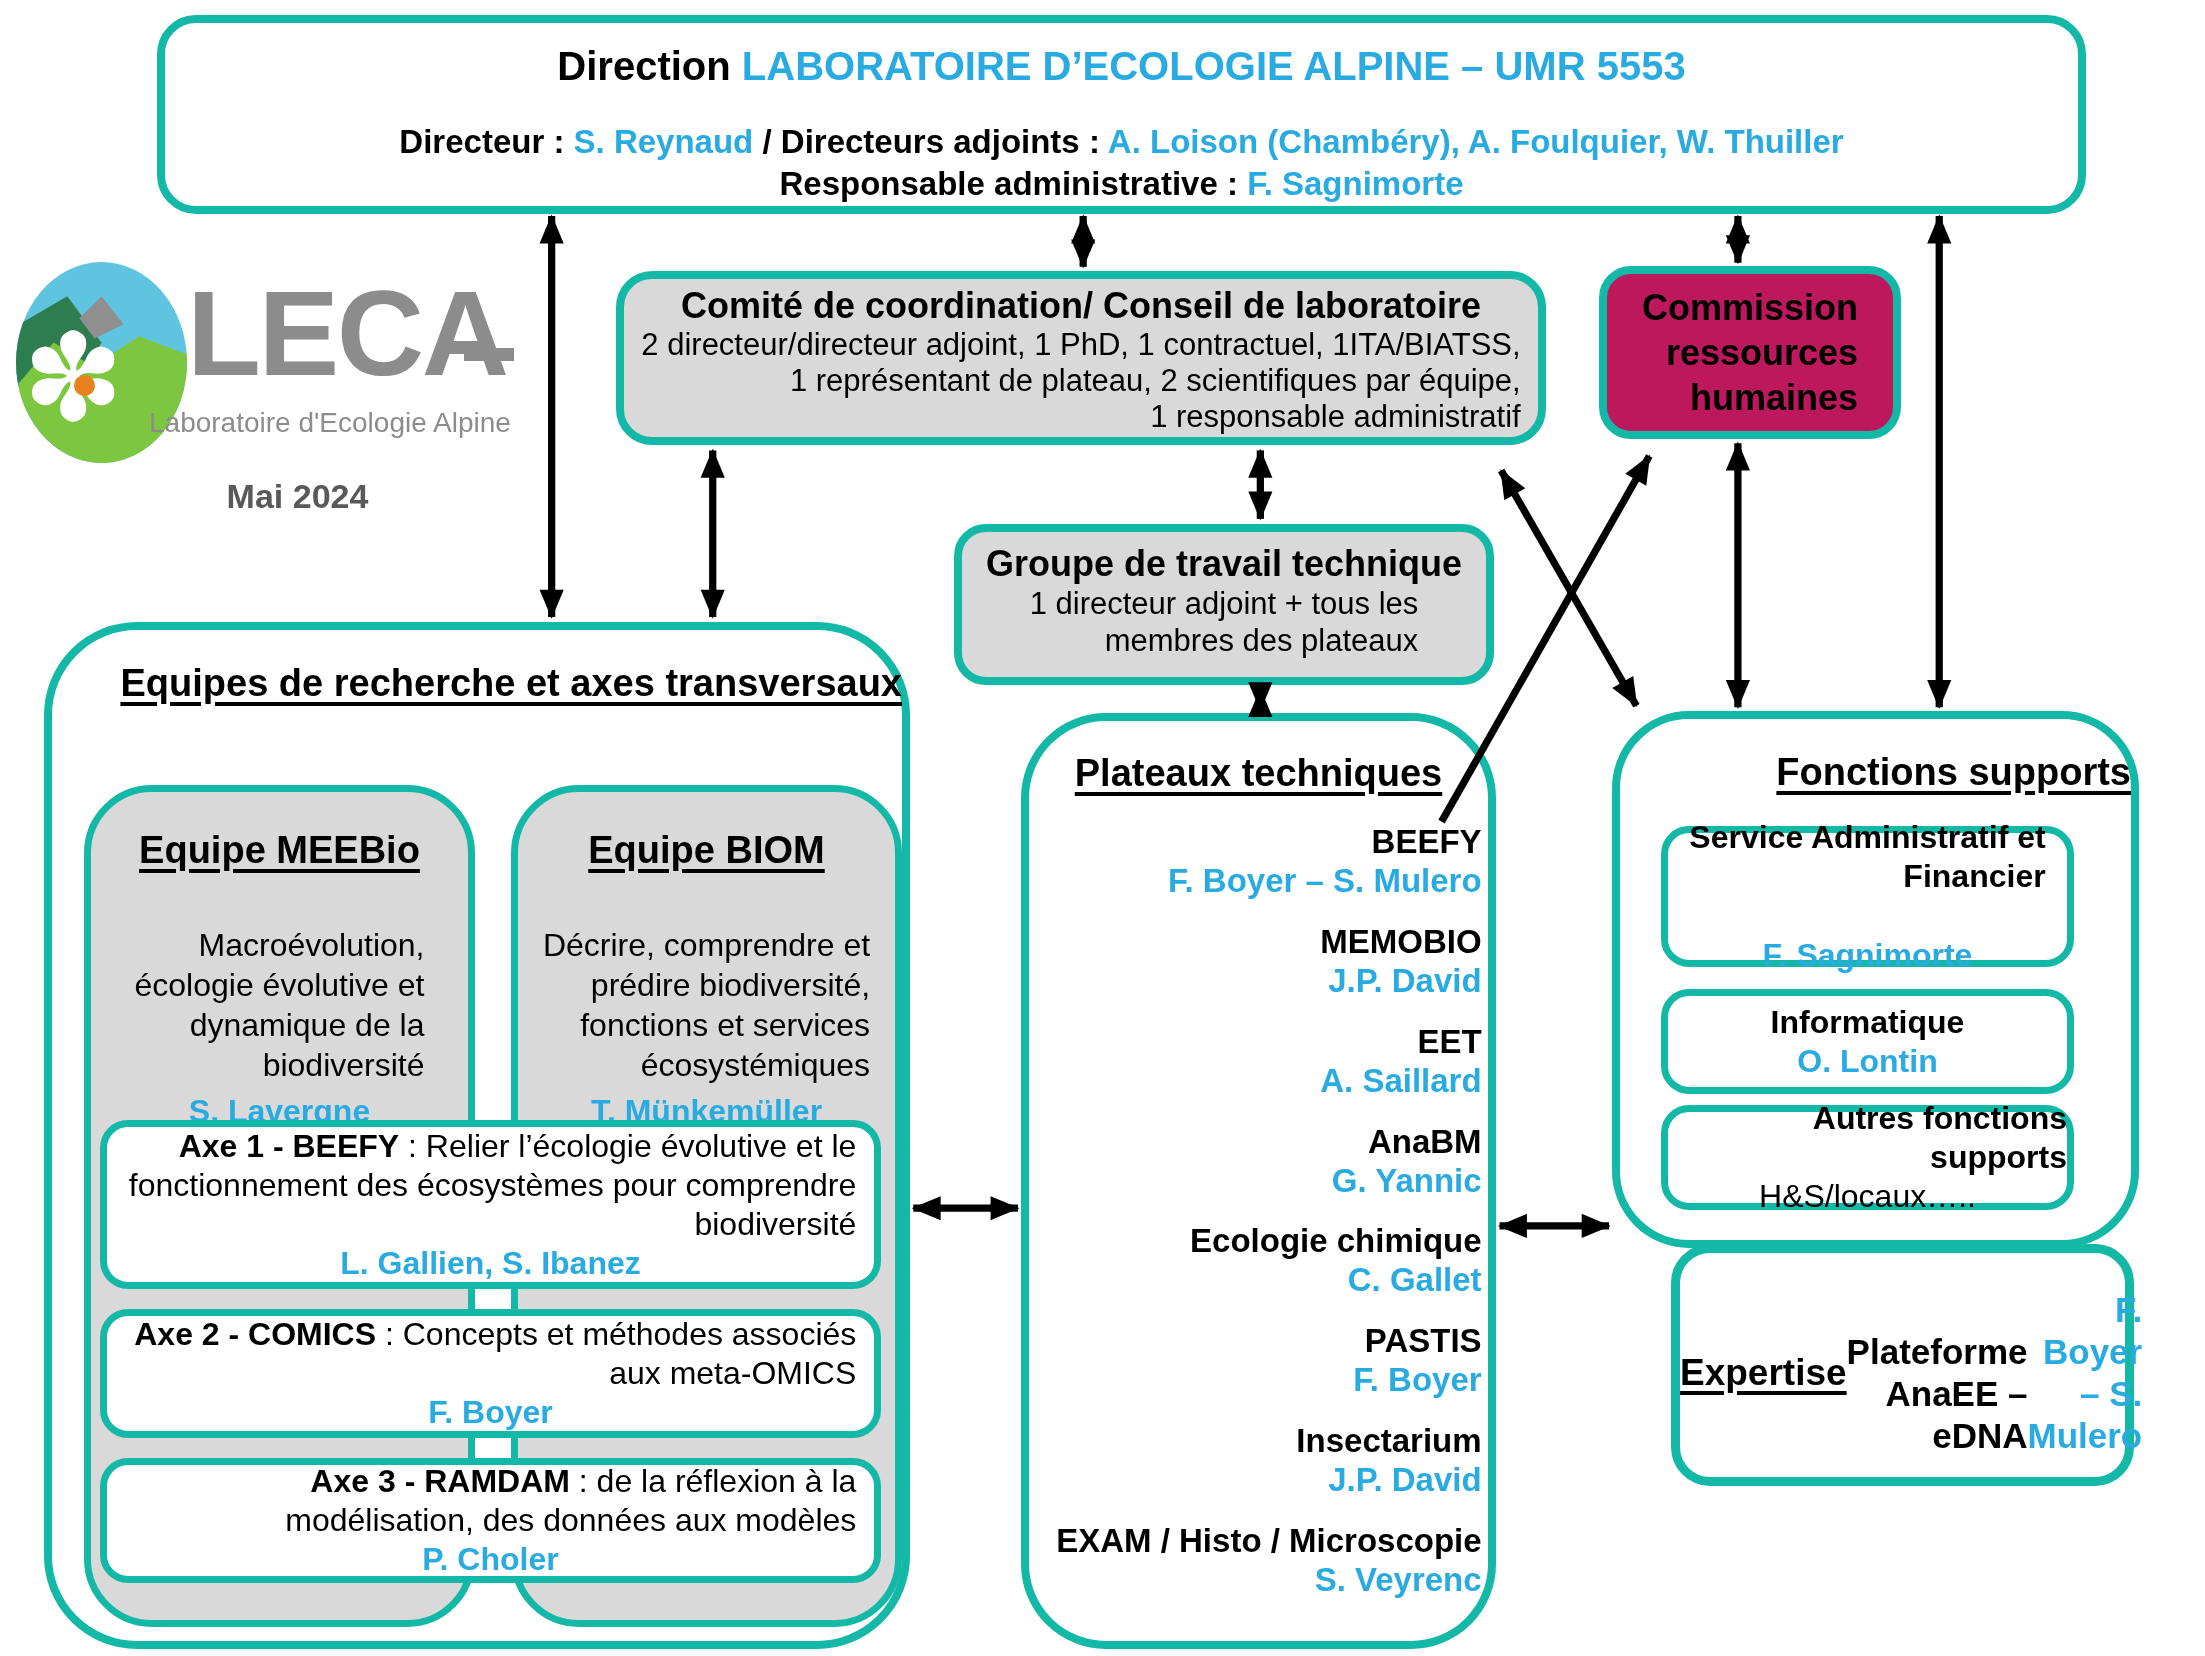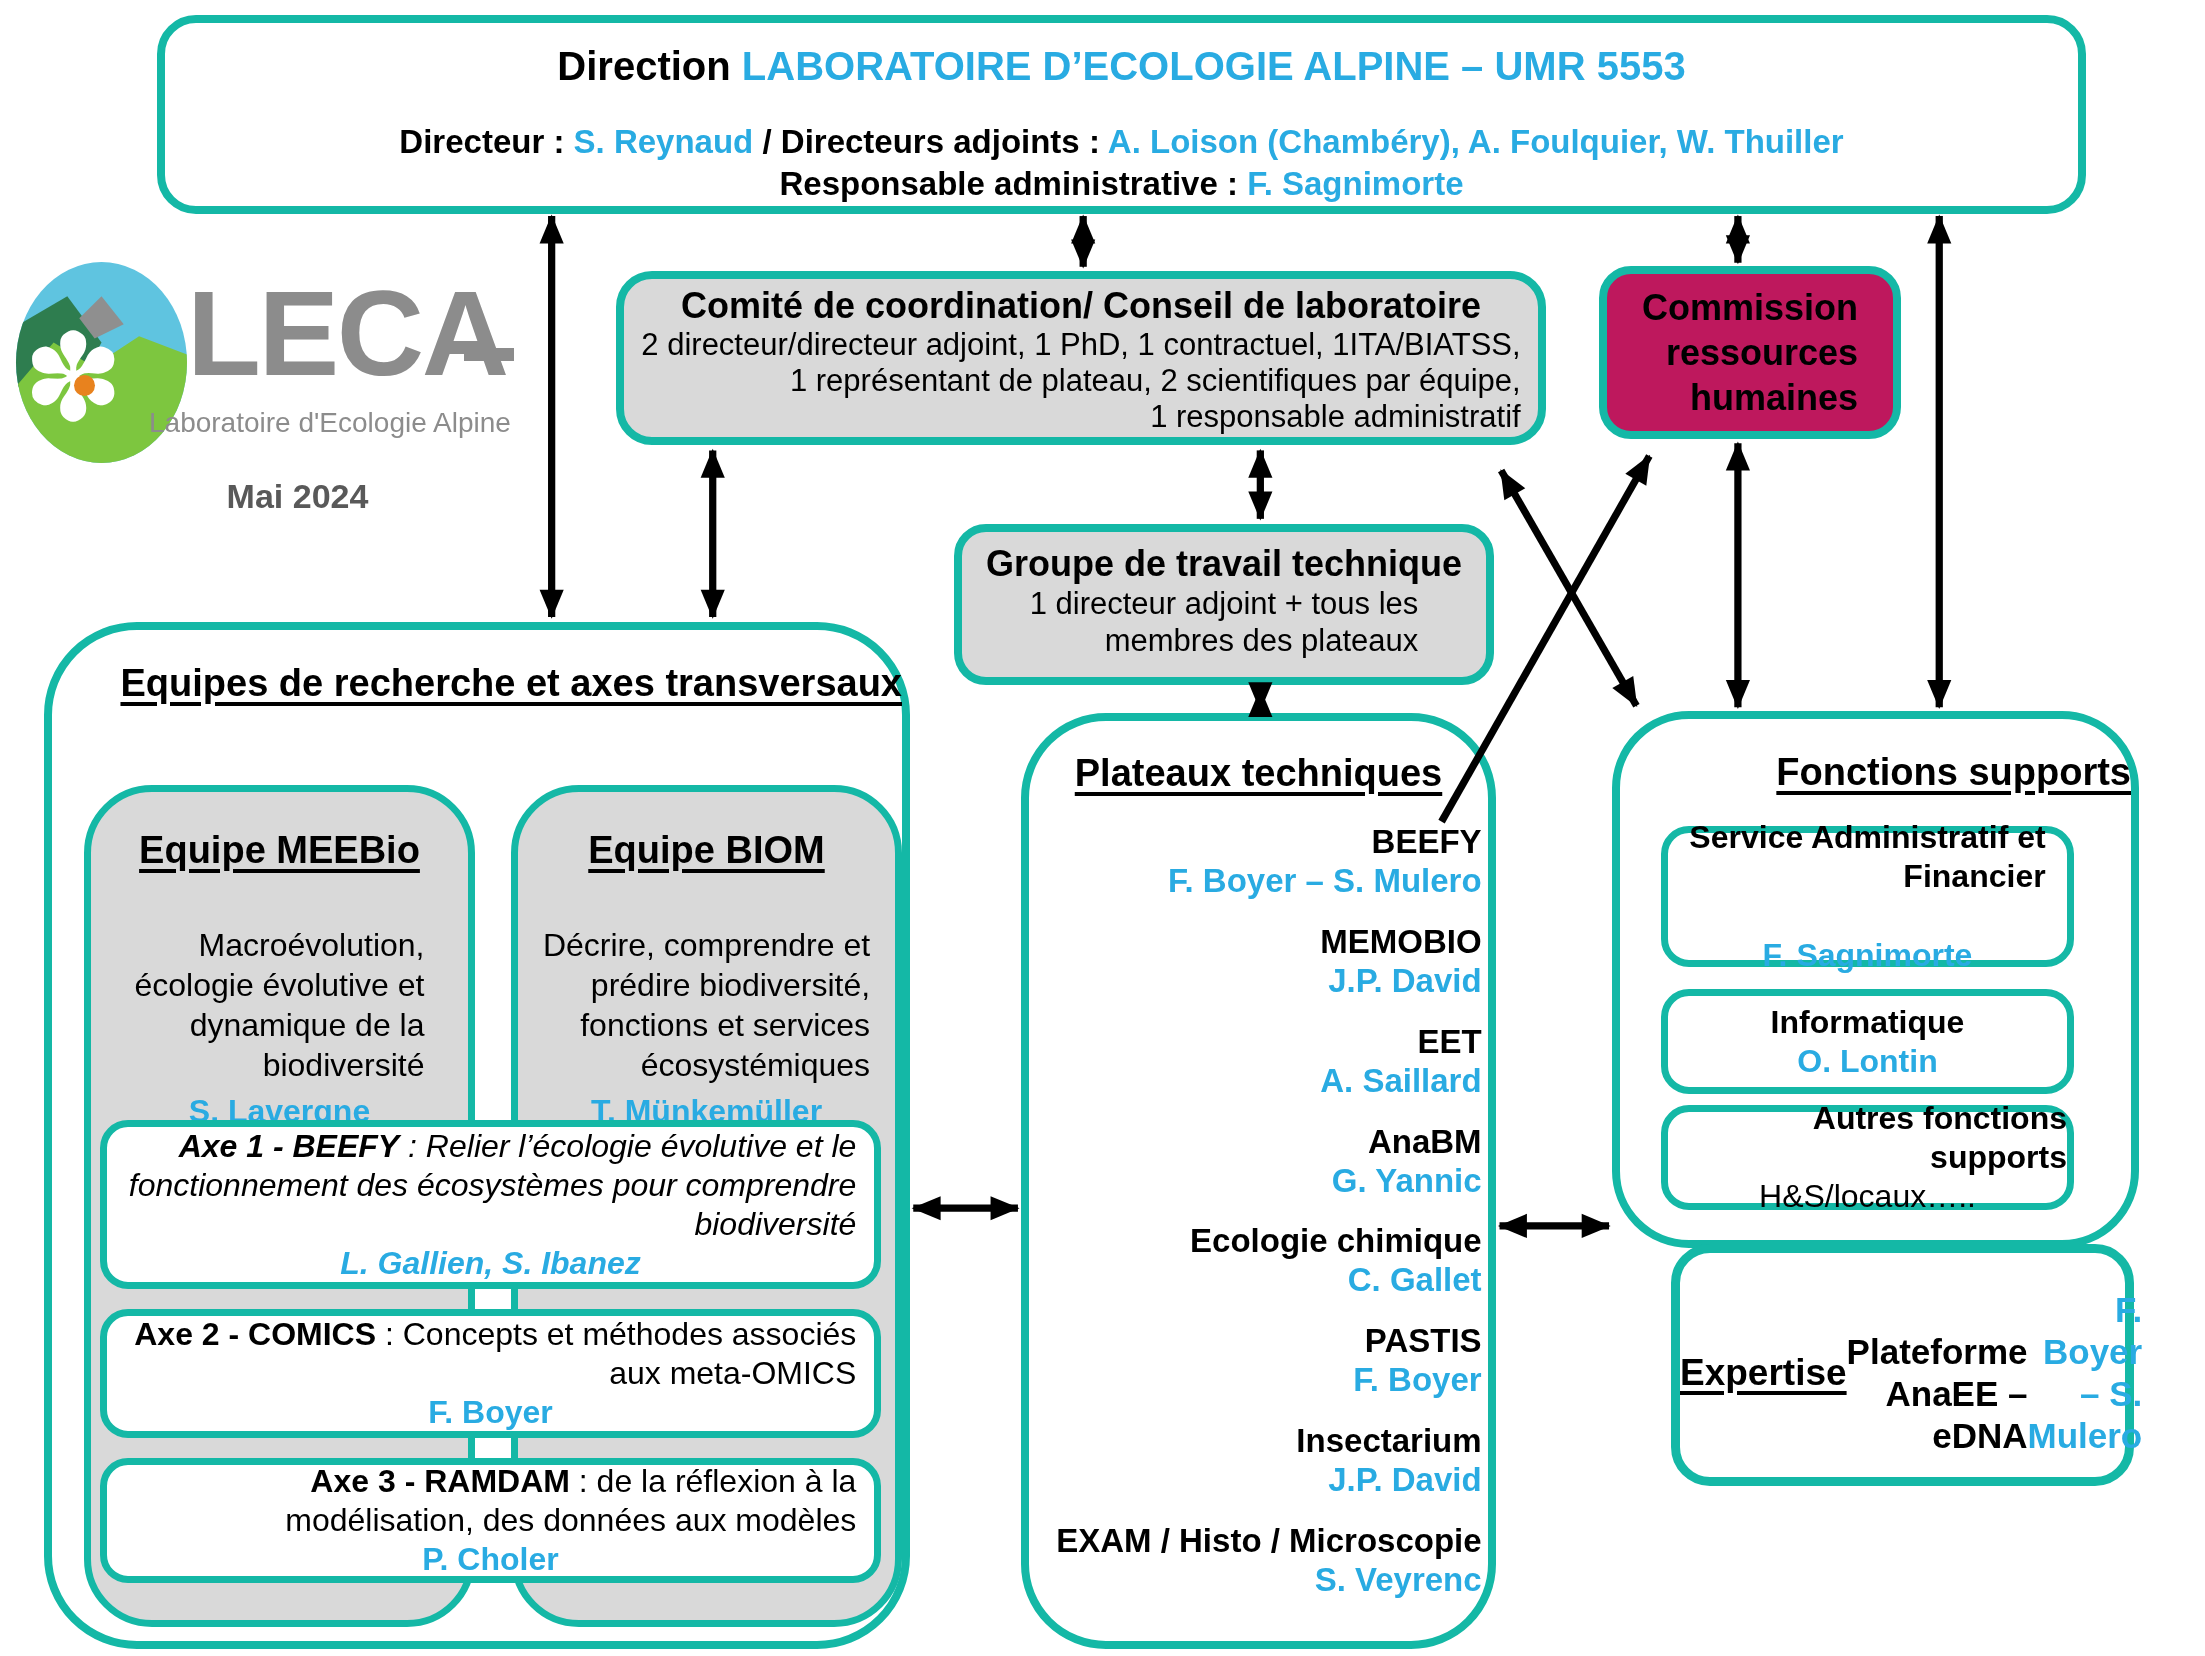--- a/index.html
+++ b/index.html
@@ -55,21 +55,21 @@
   .equipes-header{margin-top:32px;font-size:38px;font-weight:700;}
   .team{position:absolute;width:391px;height:842px;border-radius:68px;border-width:7.2px;
         background:#d9d9d9;top:155px;display:flex;flex-direction:column;align-items:center;padding-top:37px;}
   .team.meebio{left:32px;}
   .team.biom{left:459px;}
   .team-title{font-size:38px;font-weight:700;}
   .team-desc{margin-top:53px;font-size:32px;line-height:40px;}
   .team-lead{margin-top:8px;font-size:32px;font-weight:700;}
   .axe{position:absolute;left:48px;width:781px;border-width:7.2px;border-radius:28px;
        display:flex;flex-direction:column;align-items:center;justify-content:center;padding:6.4px 17.7px;}
-  .axe1{top:490px;height:169px;font-style:italic;}
+  .axe1{top:490px;height:169px;}
   .axe2{top:679px;height:129px;}
   .axe3{top:828px;height:125px;}
   .axe-text{font-size:32px;line-height:39px;}
   .axe-leads{font-size:32px;font-weight:700;line-height:39px;}
 
   
   .plateaux{left:1021px;top:713px;width:475px;height:936px;border-radius:85px;
             display:flex;flex-direction:column;align-items:center;padding-top:31px;}
   .plateaux-header{font-size:38px;font-weight:700;}
   .pt-items{flex:1;align-self:stretch;display:flex;flex-direction:column;

